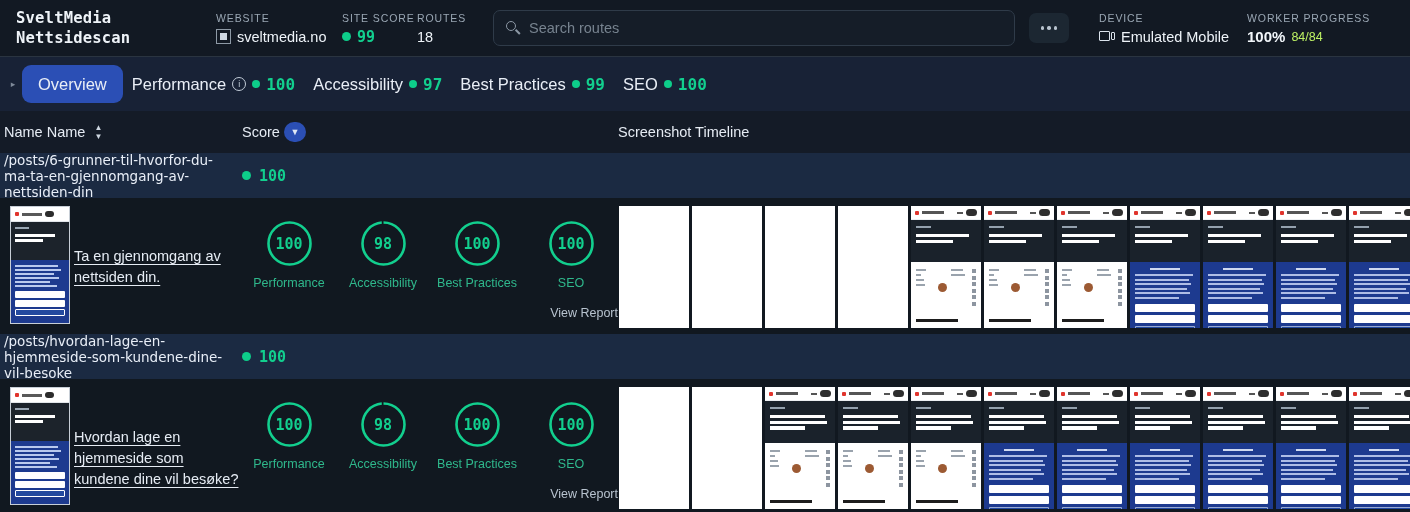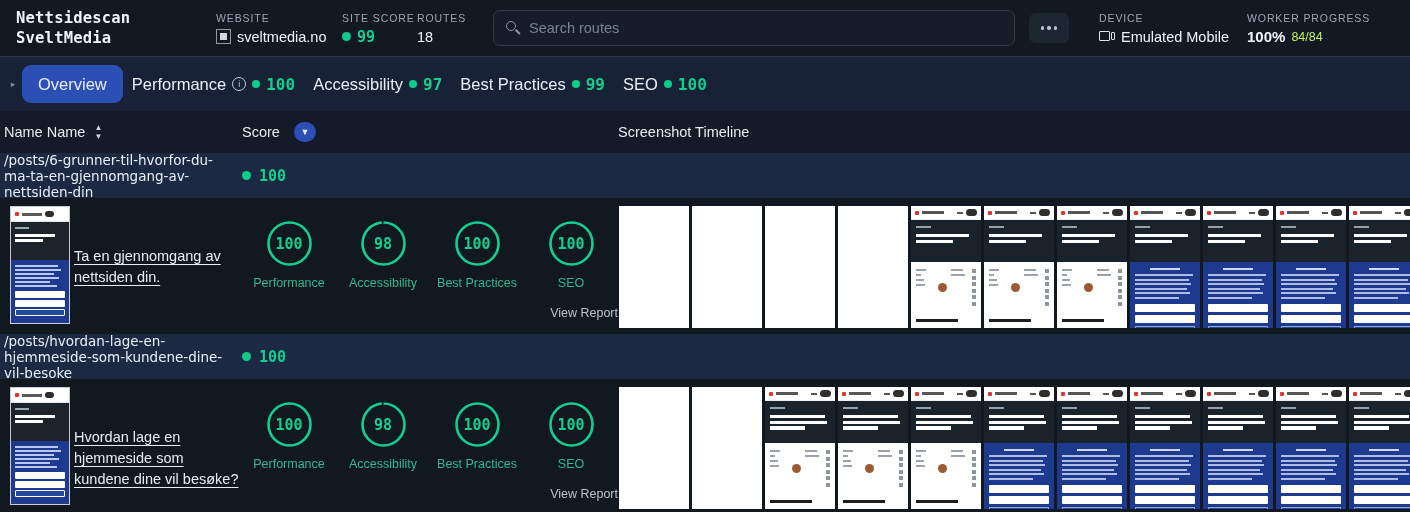--- a/index.html
+++ b/index.html
@@ -108,21 +108,21 @@
     font-size: 9px; display: inline-flex; align-items: center; justify-content: center;
     color: #c2ccd8; line-height: 1;
   }
 
   
   .thead {
     height: 42px; flex: 0 0 42px; background: #141b27;
     display: flex; align-items: center; color: #e5ebf3; font-size: 14.5px;
   }
   .th-route { width: 242px; flex: 0 0 242px; padding-left: 4px; display: flex; align-items: center; gap: 9px; }
-  .th-score { width: 376px; flex: 0 0 376px; display: flex; align-items: center; gap: 14px; }
+  .th-score { width: 376px; flex: 0 0 376px; display: flex; align-items: center; gap: 4px; }
   .th-shot { flex: 1; }
   .sort-ico { display: flex; flex-direction: column; align-items: center; gap: 2px; color: #cfd8e2; font-size: 8px; line-height: 7px; }
   .sort-pill {
     width: 22px; height: 20px; border-radius: 11px; background: #2b4fb5;
     display: flex; align-items: center; justify-content: center;
     color: #dfe7f5; font-size: 9px;
   }
 
   
   .route-head {
@@ -203,22 +203,22 @@
 
   .grp-gap { height: 6px; background: #111820; }
 </style>
 </head>
 <body>
 
 <div class="app">
 
   <div class="topbar">
     <div class="brand">
+      <div>SveltMedia</div>
       <div>Nettsidescan</div>
-      <div>SveltMedia</div>
     </div>
 
     <div class="metric m-website">
       <div class="lbl">WEBSITE</div>
       <div class="val">
         <span class="favicon">
             <i></i>
           </span>
         <span>sveltmedia.no</span>
       </div>

